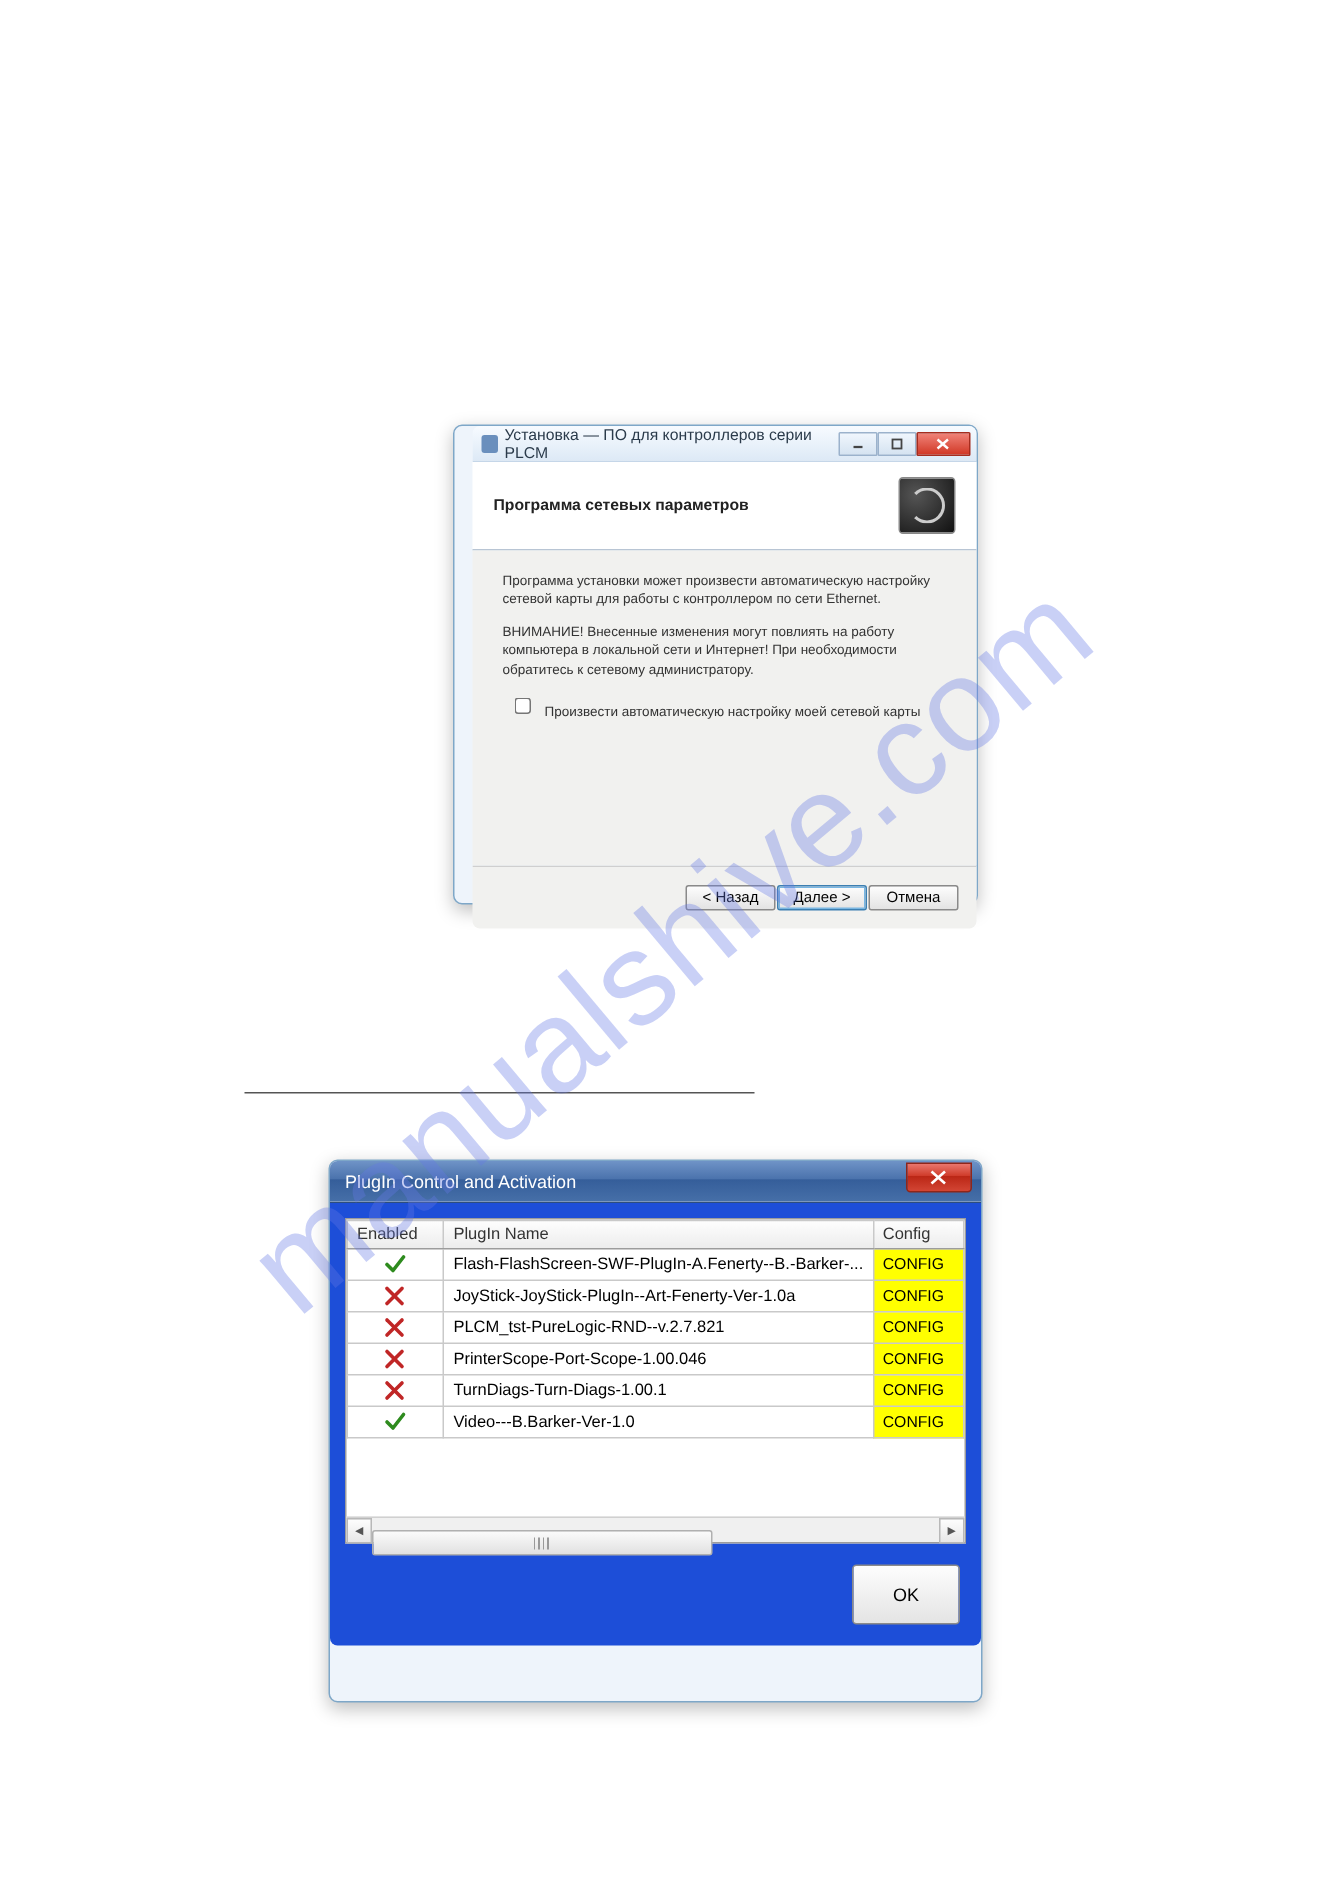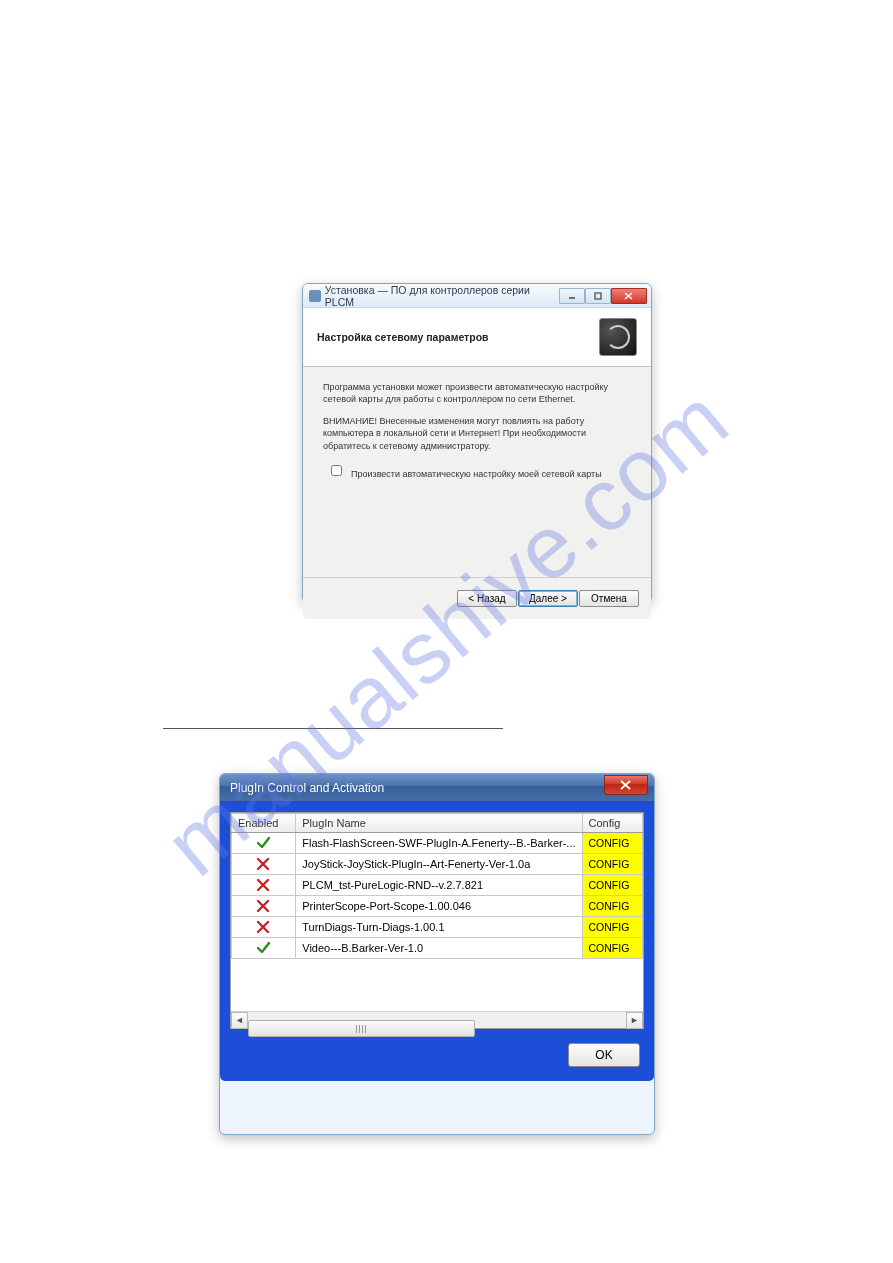--- a/index.html
+++ b/index.html
@@ -27,21 +27,21 @@
   
   .win7 {
     position: absolute;
     border: 1px solid #7ea7c8;
     border-radius: 6px;
     background: #eef4fb;
     box-shadow: 0 4px 12px rgba(0,0,0,.25);
   }
   .installer {
     left: 302px; top: 283px;
-    width: 350px; height: 320px;
+    width: 350px; height: 320px; padding-left: 12px;
   }
   .titlebar {
     height: 24px;
     display: flex;
     align-items: center;
     padding: 0 4px 0 6px;
     font-size: 10.5px;
     color: #2b3b4b;
     background: linear-gradient(#f7fbff, #dde9f6);
     border-bottom: 1px solid #c5d6e8;
@@ -202,21 +202,21 @@
   .hscroll .thumb::after{
     content:""; position:absolute; left:50%; top:50%;
     width:10px; height:8px; transform:translate(-50%,-50%);
     background: repeating-linear-gradient(90deg,#999 0 1px,transparent 1px 3px);
   }
   .ok-row {
     display:flex; justify-content:flex-end;
     padding: 14px 4px 4px 0;
   }
   .ok-btn {
-    width: 72px; height: 24px;
+    width: 72px; height: 40px;
     border: 1px solid #8a8a8a;
     background: linear-gradient(#fdfdfd,#e4e4e4);
     border-radius: 3px;
     font-size: 12px;
     display:flex;align-items:center;justify-content:center;margin-left:28px;
   }
 
   .hr-line {
     position:absolute; left:163px; top:728px; width:340px;
     border-top:1px solid #555;
@@ -247,21 +247,21 @@
         </div>
         <div class="winbtn close-btn">
           <svg width="10" height="8">
               <line x1="1" y1="1" x2="8" y2="7" stroke="#fff" stroke-width="1.6"></line>
               <line x1="8" y1="1" x2="1" y2="7" stroke="#fff" stroke-width="1.6"></line>
             </svg>
         </div>
       </div>
     </div>
     <div class="inst-header">
-      <span class="h-title">Настройка сетевому параметров</span>
+      <span class="h-title">Программа сетевых параметров</span>
       <span class="h-icon"></span>
     </div>
     <div class="inst-body">
       <p>Программа установки может произвести автоматическую настройку сетевой карты для работы с контроллером по сети Ethernet.</p>
       <p>ВНИМАНИЕ! Внесенные изменения могут повлиять на работу компьютера в локальной сети и Интернет! При необходимости обратитесь к сетевому администратору.</p>
       <div class="chk-row">
         <input type="checkbox" style="">
         <span>Произвести автоматическую настройку моей сетевой карты</span>
       </div>
     </div>

